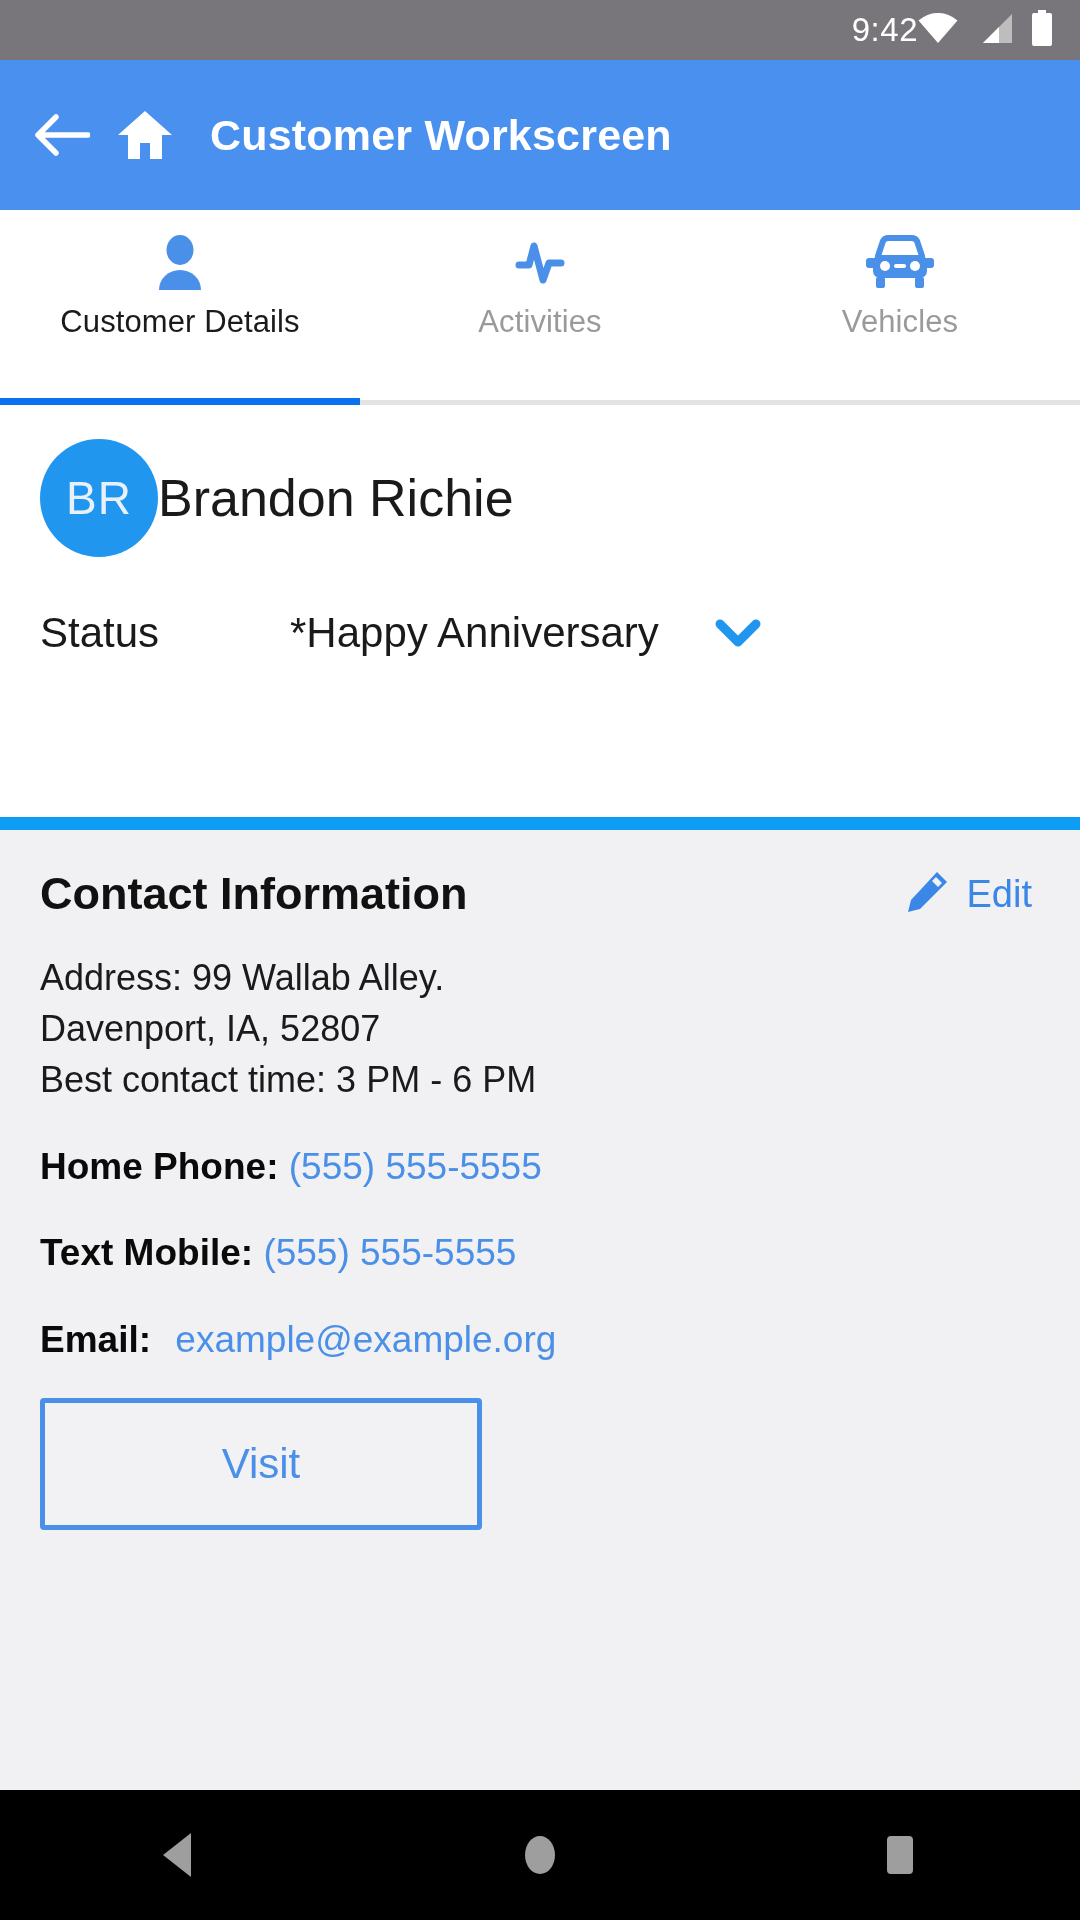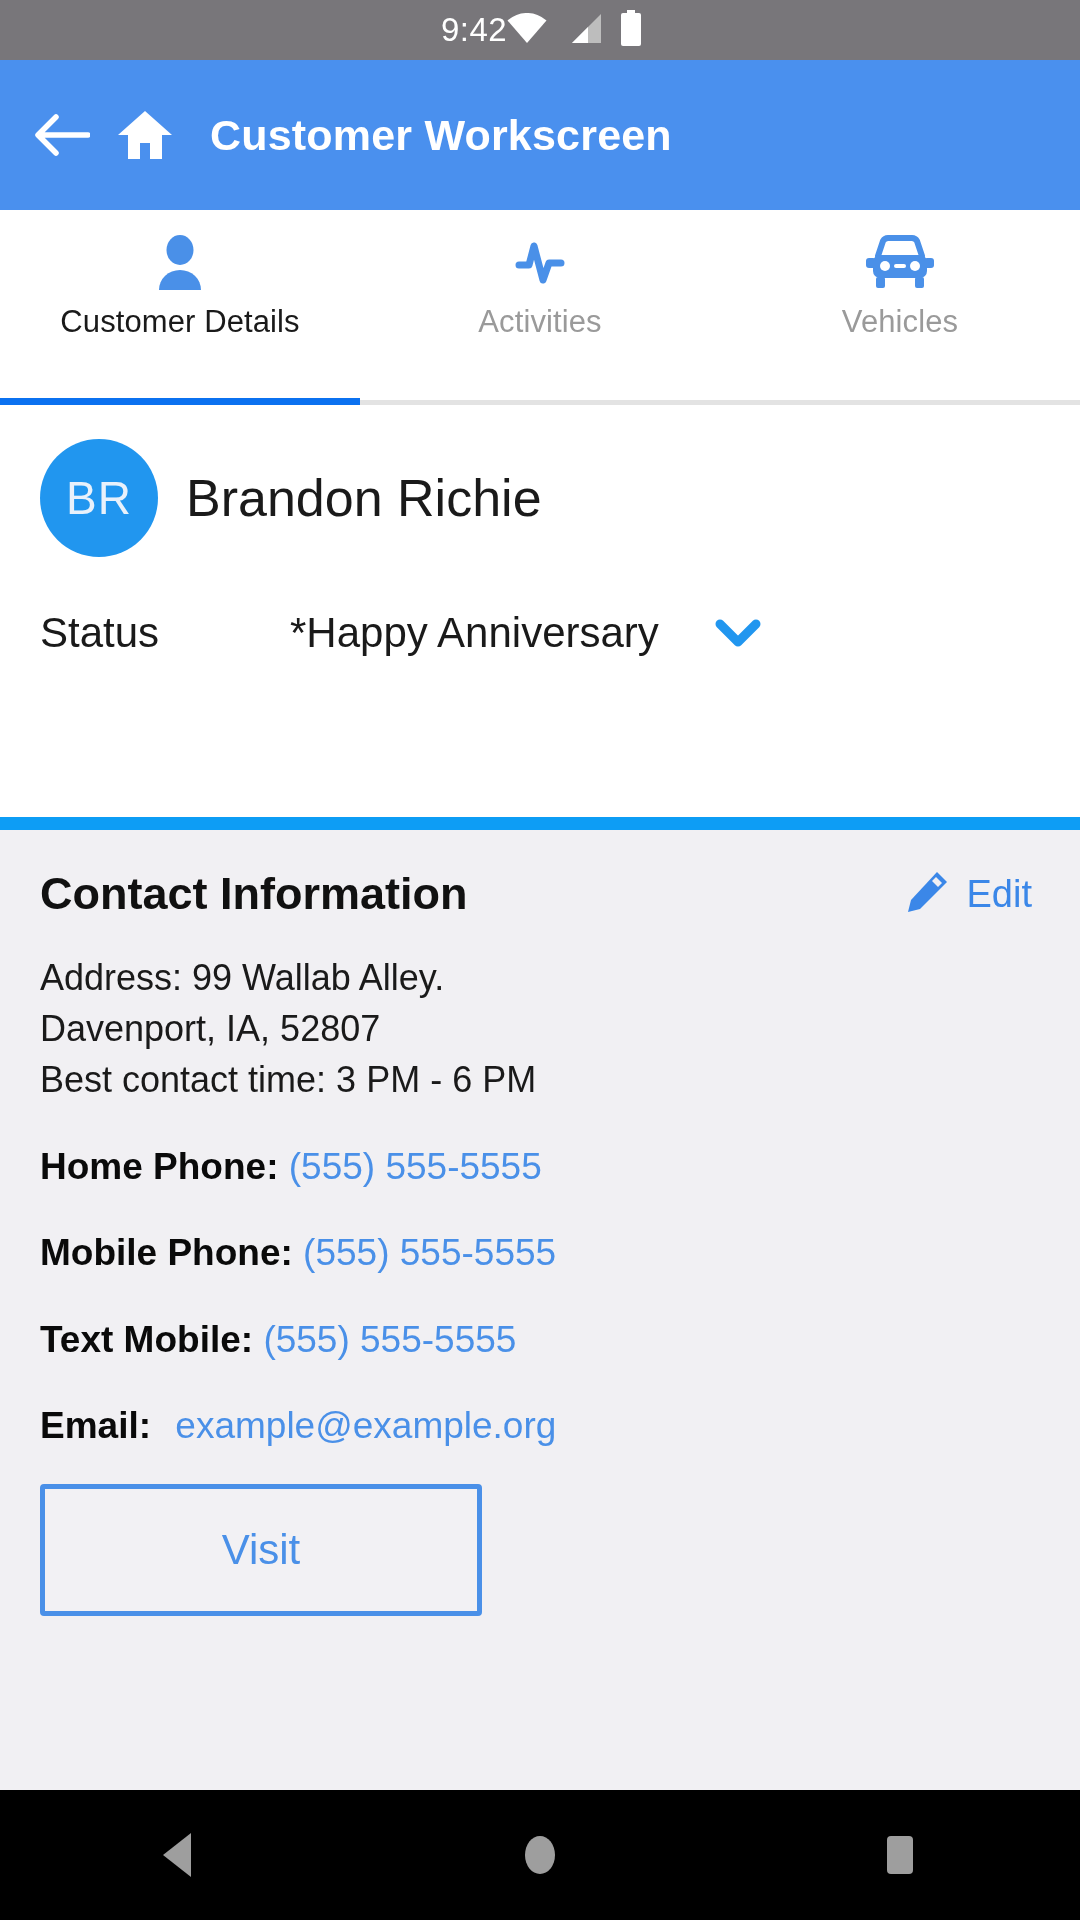--- a/index.html
+++ b/index.html
@@ -7,21 +7,21 @@
     width:1080px; height:1920px;
     font-family:"Liberation Sans", sans-serif;
     background:#ffffff;
     overflow:hidden;
   }
   .screen { width:1080px; height:1920px; display:flex; flex-direction:column; position:relative; }
 
   
   .status-bar {
     height:60px; background:#78767A; flex:0 0 60px;
-    display:flex; align-items:center; justify-content:center;
+    display:flex; align-items:center; justify-content:flex-end;
     padding:0 26px 0 30px;
   }
   .status-time { color:#ffffff; font-size:33px; font-weight:400; letter-spacing:0.5px; }
   .status-icons { display:flex; align-items:center; gap:17px; }
 
   
   .app-bar {
     flex:0 0 150px; background:#4A90EE;
     display:flex; align-items:center; padding:0 34px; gap:26px;
   }
@@ -41,21 +41,21 @@
   .tab.active .tab-label { color:#1A1A1A; }
   .tab-underline-track {
     position:absolute; left:0; right:0; bottom:0; height:5px; background:#E3E3E3;
   }
   .tab-underline {
     position:absolute; left:0; bottom:0; height:7px; width:33.333%; background:#0B71F0;
   }
 
   
   .cust-section { background:#FFFFFF; padding:34px 40px 0 40px; flex:0 0 412px; }
-  .cust-row { display:flex; align-items:center; gap:28px; }
+  .cust-row { display:flex; align-items:center; }
   .avatar {
     width:118px; height:118px; border-radius:50%;
     background:#2196EF; color:#E8F1FB;
     display:flex; align-items:center; justify-content:center;
     font-size:46px; letter-spacing:1px;
   }
   .cust-name { font-size:52px; color:#1A1A1A; font-weight:400; }
   .lead-time { font-size:42px; color:#1A1A1A; margin-top:52px; }
   .status-row { display:flex; align-items:center; margin-top:52px; }
   .status-label { font-size:42px; color:#1A1A1A; width:250px; }
@@ -211,24 +211,20 @@
       <div class="addr-line">Address: 99 Wallab Alley.</div>
       <div class="addr-line">Davenport, IA, 52807</div>
       <div class="addr-line">Best contact time: 3 PM - 6 PM</div>
     </div>
 
     <div class="field-row">
       <span class="field-label">Home Phone:</span>
       <span class="field-value">(555) 555-5555</span>
     </div>
     <div class="field-row">
-      <span class="field-label">Mobile Phone:</span>
-      <span class="field-value">(555) 555-5555</span>
-    </div>
-    <div class="field-row">
       <span class="field-label">Text Mobile:</span>
       <span class="field-value">(555) 555-5555</span>
     </div>
     <div class="field-row">
       <span class="field-label">Email:</span>
       <span class="field-value email">example@example.org</span>
     </div>
 
 
     <div class="visit-btn">

